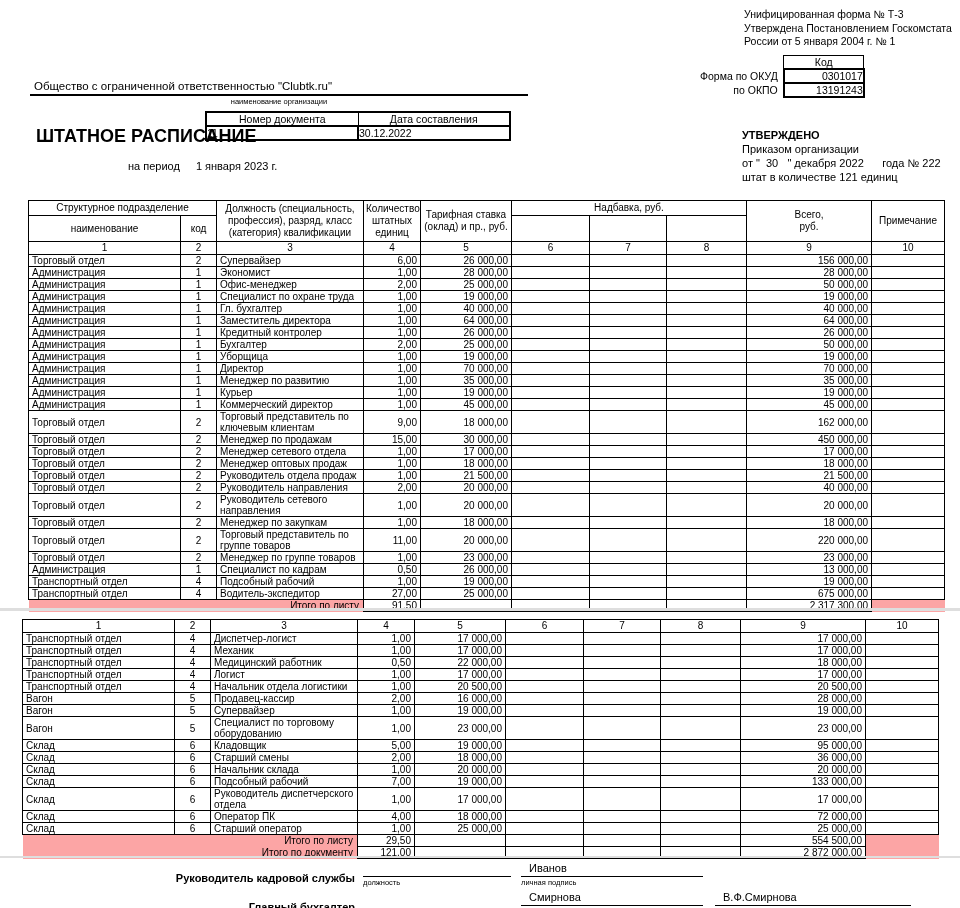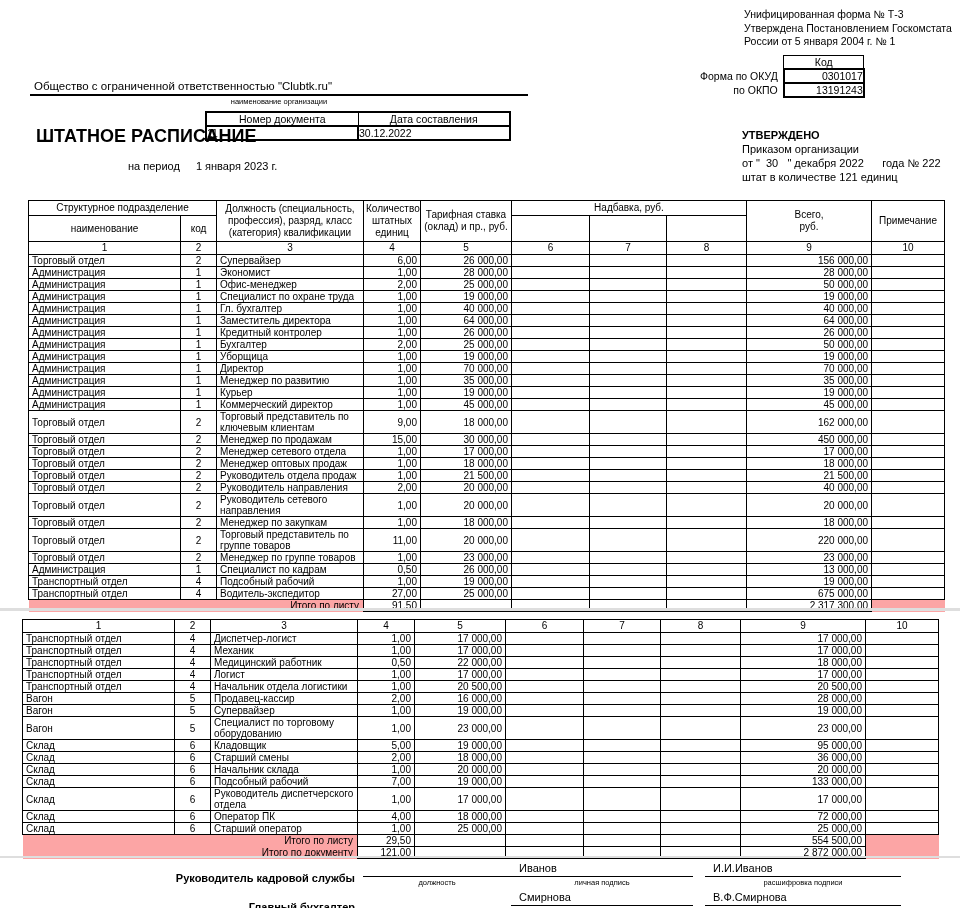--- a/index.html
+++ b/index.html
@@ -58,23 +58,23 @@
 
   .pagebreak{left:0;width:960px;height:3px;background:#dedede}
 
   
   .signatures{left:25px;top:861px;width:916px;font-size:11px}
   .sig-row{display:flex;align-items:flex-end;margin-bottom:3px}
   .sig-label{width:330px;text-align:right;padding-bottom:3px}
   .sig-cell{position:relative}
   .sig-line{border-bottom:1.5px solid #000;height:16px;padding-left:8px;line-height:15px;white-space:nowrap}
   .sig-noline{height:16px}
-  .sig-caption{font-size:7.5px;text-align:center;padding-top:1px;height:10px}
+  .sig-caption{font-size:7.5px;text-align:left;padding-top:1px;height:10px}
   .w-pos{width:148px;margin-left:8px}
-  .w-sig{width:182px;}
+  .w-sig{width:182px;margin-left:10px}
   .w-name{width:196px;margin-left:12px}
 </style>
 </head>
 <body>
 
 <div class="abs legal">
   <div>Унифицированная форма № Т-3</div>
   <div>Утверждена Постановлением Госкомстата</div>
   <div>России от 5 января 2004 г. № 1</div>
 </div>
@@ -744,24 +744,20 @@
   <div class="sig-row">
     <div class="sig-label bold">Руководитель кадровой службы</div>
     <div class="sig-cell w-pos">
       <div class="sig-line"></div>
       <div class="sig-caption">должность</div>
     </div>
     <div class="sig-cell w-sig">
       <div class="sig-line">Иванов</div>
       <div class="sig-caption">личная подпись</div>
     </div>
-    <div class="sig-cell w-name">
-      <div class="sig-line">И.И.Иванов</div>
-      <div class="sig-caption">расшифровка  подписи</div>
-    </div>
   </div>
   <div class="sig-row">
     <div class="sig-label bold">Главный бухгалтер</div>
     <div class="sig-cell w-pos">
       <div class="sig-noline"></div>
       <div class="sig-caption"></div>
     </div>
     <div class="sig-cell w-sig">
       <div class="sig-line">Смирнова</div>
       <div class="sig-caption">личная подпись</div>

